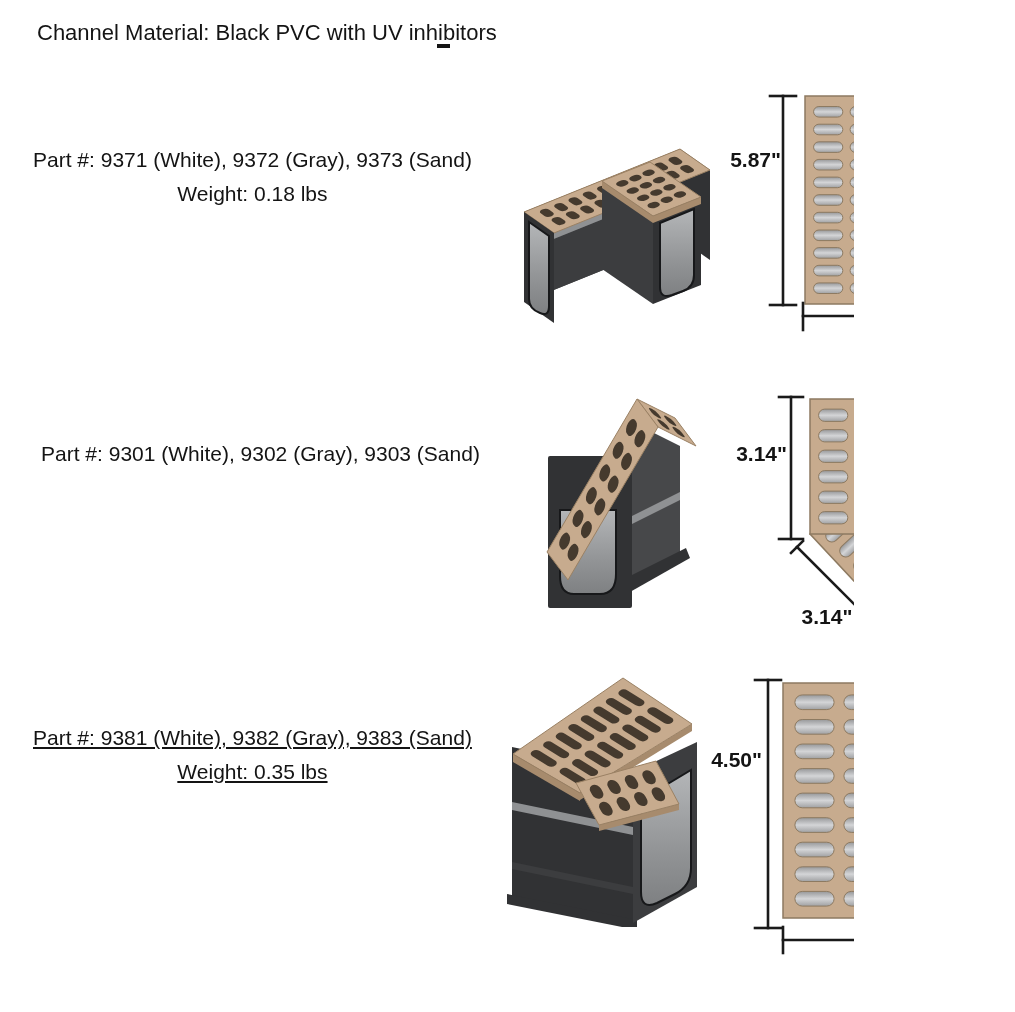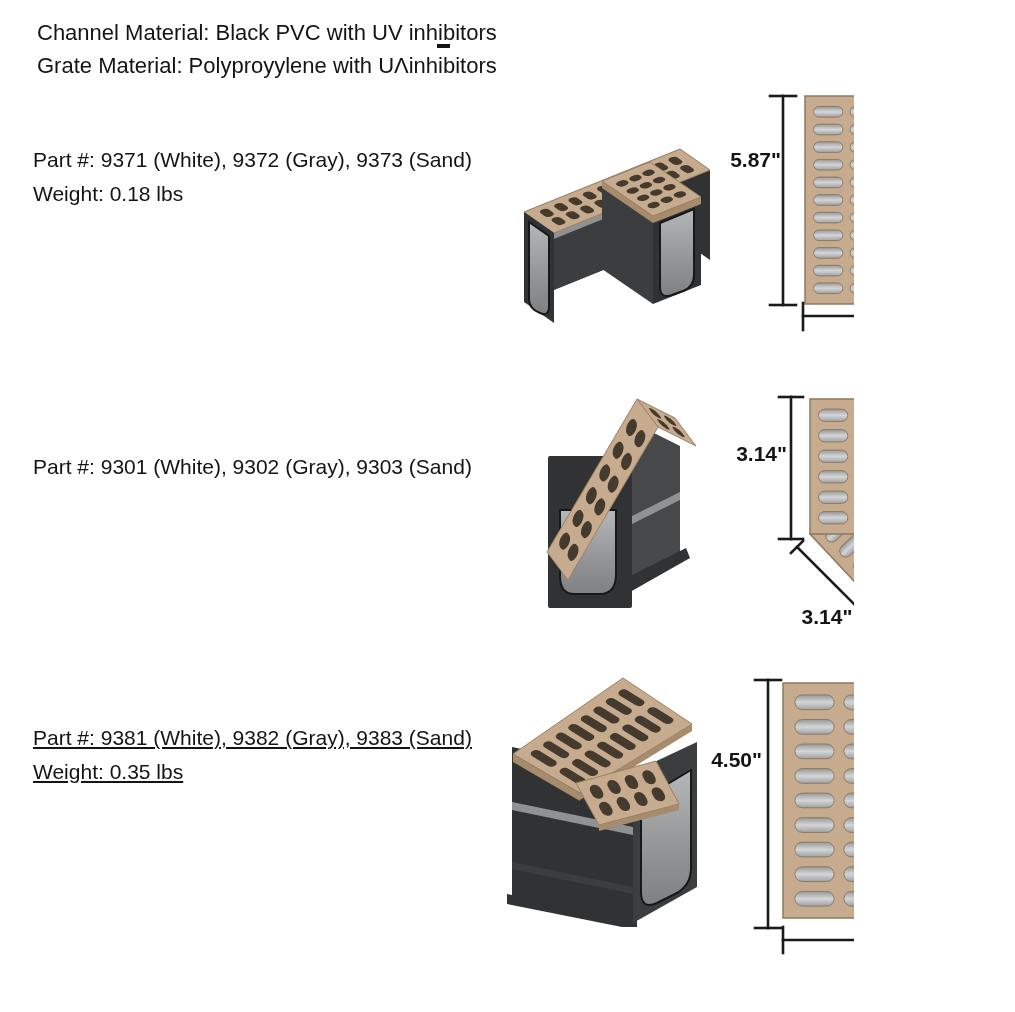--- a/index.html
+++ b/index.html
@@ -1,21 +1,21 @@
 <!DOCTYPE html>
 <html style="--c-background: #ffffff; --c-text: #141414; --c-dim: #1a1a1a; --c-grate: #c7ab8e; --c-grate_edge: #8d7a61; --c-grate_strip: #a78b6d; --c-channel_dark: #313234; --c-channel_band: #8f9193; --c-photo_slot: #453a2e; --c-slot_gray: #a9abad;"><head>
 <meta charset="utf-8">
 <style>
   html,body{margin:0;padding:0;background:#fff;}
   .page{position:relative;width:854px;height:1012px;background:var(--c-background,#fff);
         font-family:"Liberation Sans",sans-serif;color:var(--c-text,#141414);overflow:hidden;}
   .hdr{position:absolute;left:37px;top:16px;font-size:22px;line-height:33px;white-space:nowrap;}
   .stray{position:absolute;left:437px;top:44px;width:13px;height:4px;background:#151515;}
-  .ptext{position:absolute;left:33px;font-size:21px;line-height:34px;white-space:nowrap;}
-  .ptext.r1{top:143px;} .ptext.r2{top:450px;} .ptext.r3{top:721px;text-decoration:underline;}
+  .ptext{position:absolute;left:33px;font-size:21px;line-height:34px;white-space:nowrap;text-align:center;}
+  .ptext.r1{top:143px;} .ptext.r2{top:437px;margin-left:8px;} .ptext.r3{top:721px;text-decoration:underline;}
   svg{position:absolute;}
   .grate{fill:var(--c-grate,#c7ab8e);stroke:var(--c-grate_edge,#8d7a61);stroke-width:1.5;}
   .grateP{fill:var(--c-grate,#c7ab8e);stroke:#9a8164;stroke-width:1;}
   .gstrip{fill:var(--c-grate_strip,#a78b6d);stroke:none;}
   .dslot{stroke:var(--c-grate_edge,#8d7a61);stroke-width:1;}
   .pslot{fill:var(--c-photo_slot,#453a2e);stroke:none;}
   .dim{stroke:var(--c-dim,#1a1a1a);stroke-width:2.6;fill:none;stroke-linecap:square;}
   .dimlabel{font-family:"Liberation Sans",sans-serif;font-weight:bold;font-size:21px;fill:var(--c-text,#111);}
   .bodyDark{fill:var(--c-channel_dark,#313234);} .bodyMid{fill:#47484a;} .bodyMid2{fill:#3c3d3f;}
   .band{fill:var(--c-channel_band,#8f9193);} .uOpen{fill:url(#gU);stroke:#17181a;stroke-width:2;}
@@ -40,21 +40,20 @@
       <linearGradient id="gU" x1="0" y1="0" x2="0" y2="1">
         <stop offset="0" stop-color="#b4b6b8"></stop>
           <stop offset="0.6" stop-color="#929496"></stop>
           <stop offset="1" stop-color="#7e8082"></stop>
       </linearGradient>
     </defs>
   </svg>
 
   <div class="hdr">
     <div>Channel Material: Black PVC with UV inhibitors</div>
-    <div>Grate Material: Polyproyylene with UΛinhibitors</div>
   </div>
   <div class="stray"></div>
 
   <div class="ptext r1">
     <div>Part #: 9371 (White), 9372 (Gray), 9373 (Sand)</div>
     <div>Weight: 0.18 lbs</div>
   </div>
 
   <svg style="left:512px;top:90px;" width="240" height="240" viewBox="0 0 240 240">
     <polygon class="bodyMid" points="12,122 168,59 168,149 12,212"></polygon>

